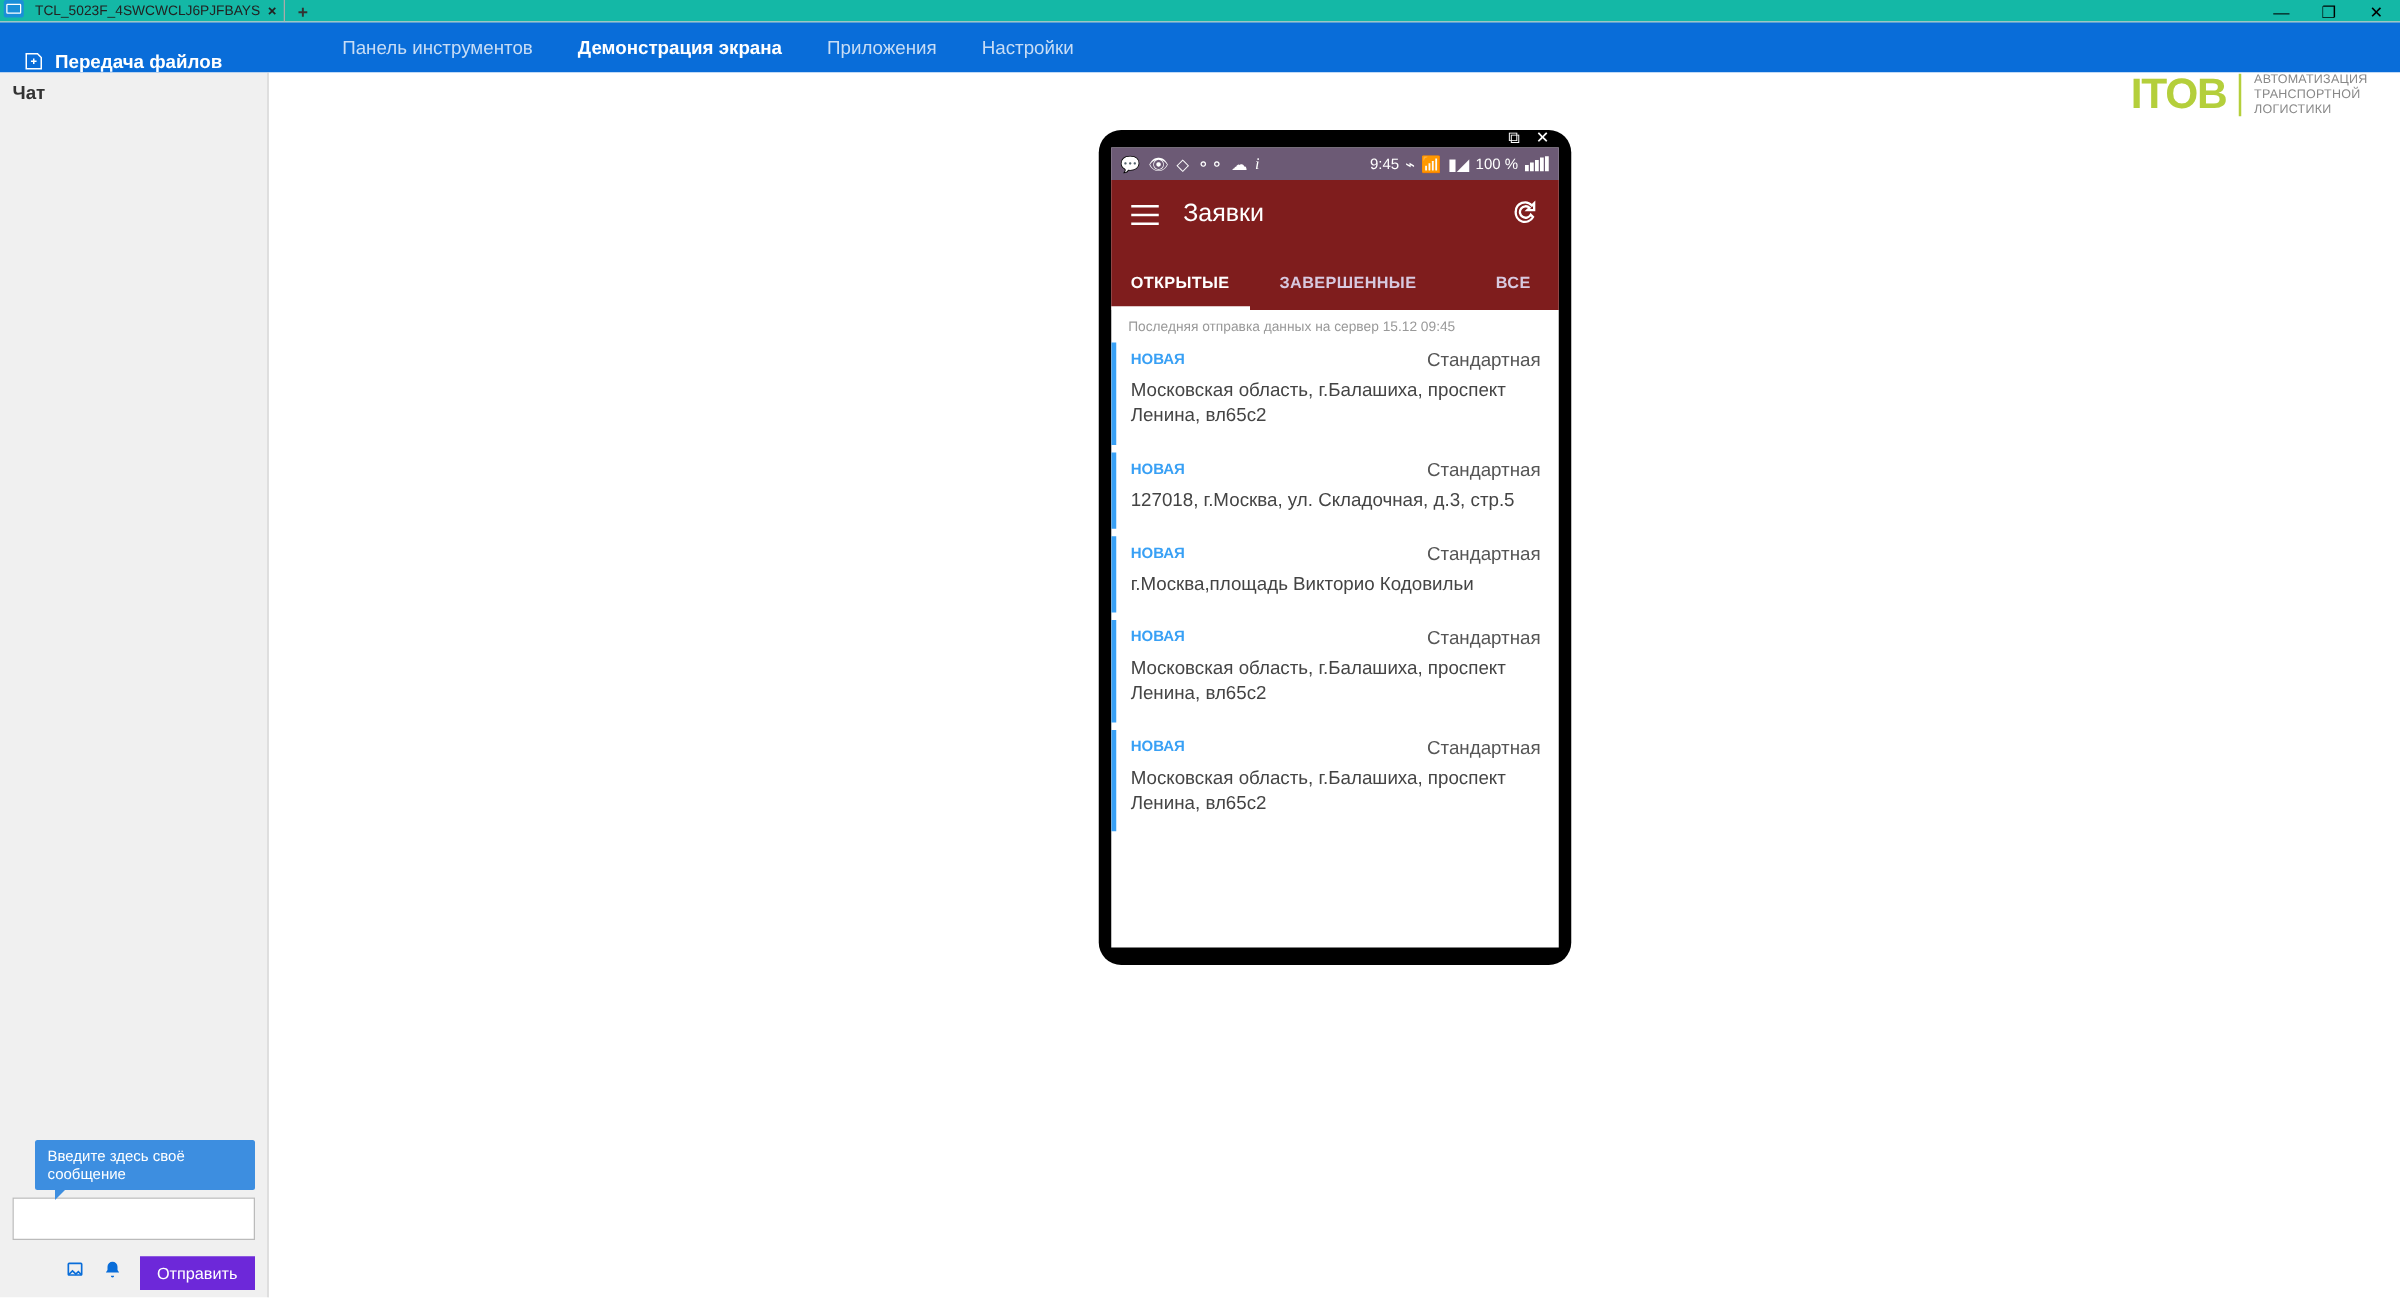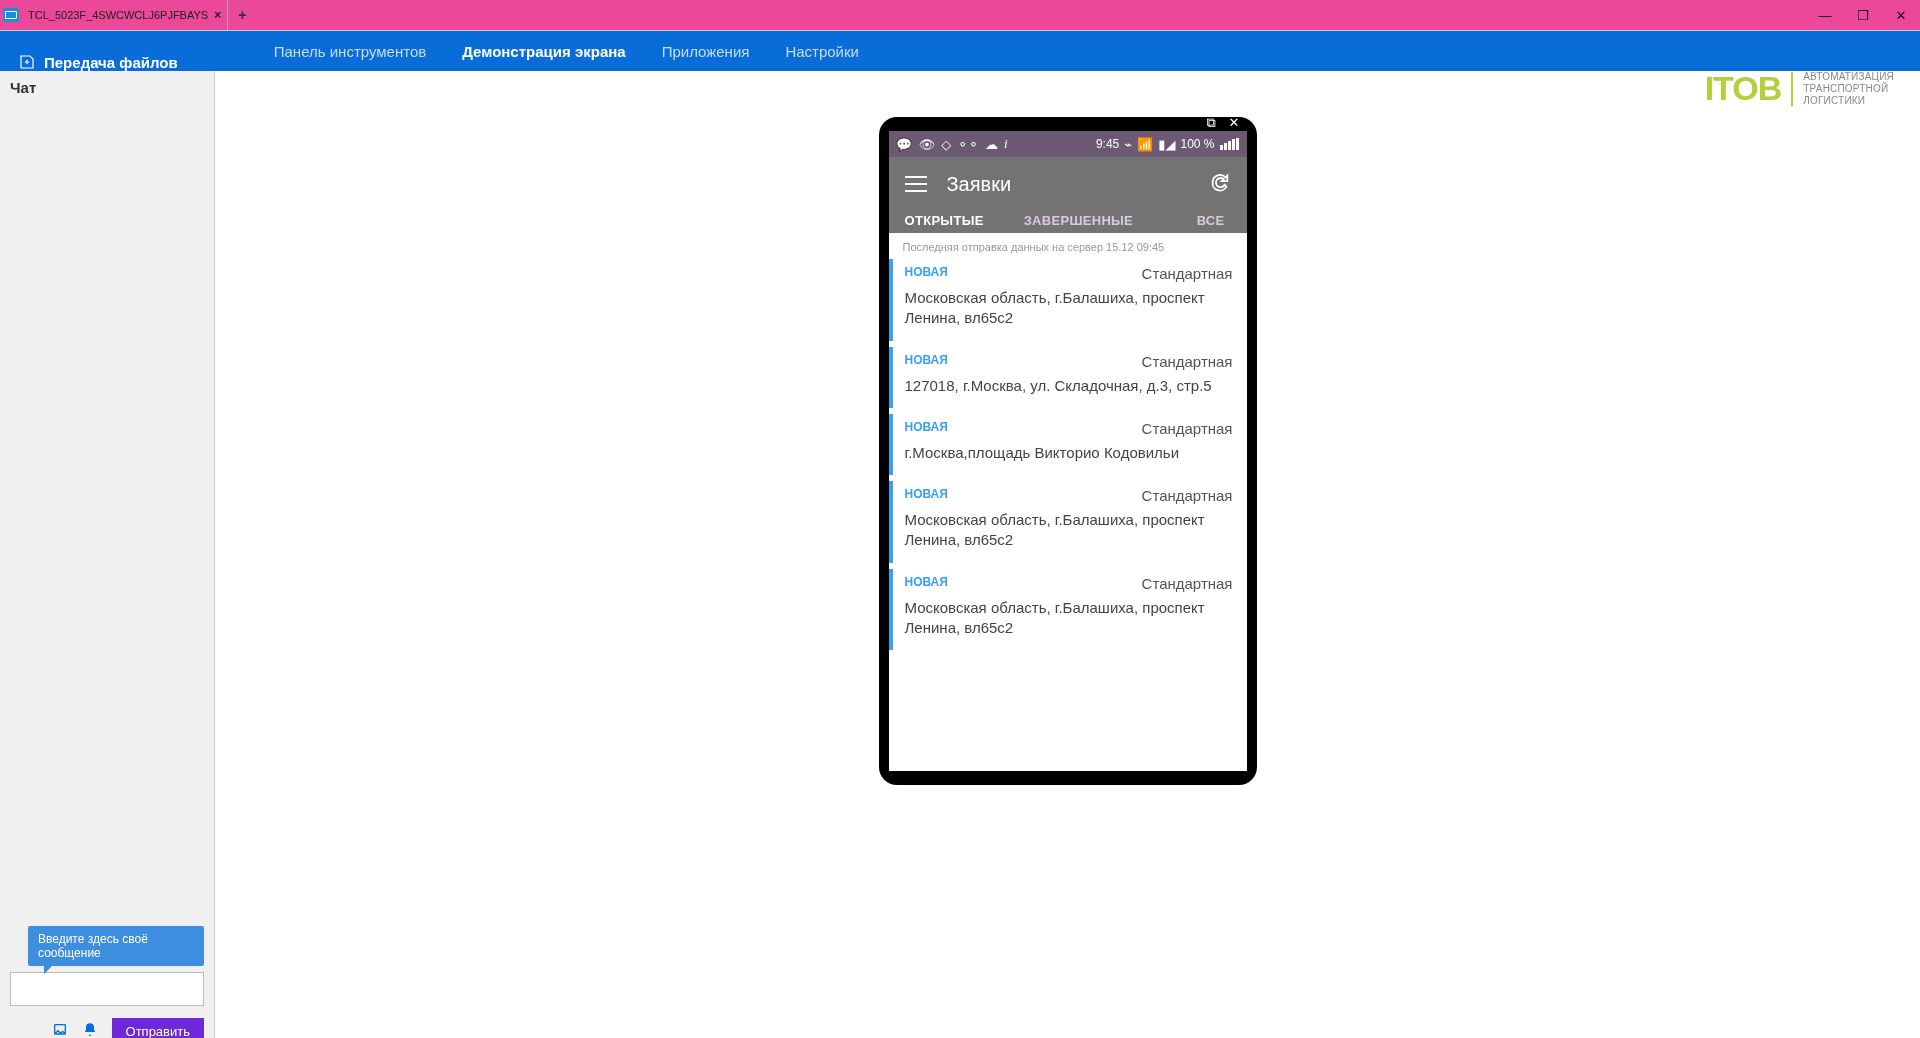--- a/index.html
+++ b/index.html
@@ -1,19 +1,19 @@
 <!DOCTYPE html>
 <html><head>
 <meta charset="utf-8">
 <style>
   * { margin: 0; padding: 0; box-sizing: border-box; }
   body { font-family: "Segoe UI", Arial, sans-serif; background: #fff; overflow: hidden; width: 1920px; height: 1038px; position: relative; }
 
   
-  .titlebar { height: 31px; background: #ec4899; display: flex; align-items: center; border-bottom: 1px solid #ccc; }
+  .titlebar { height: 18px; background: #14b8a6; display: flex; border-bottom: 1px solid #ccc; }
   .tv-icon { width: 16px; height: 14px; margin: 0 3px; background: #1a8fd8; border-radius: 2px; display: flex; align-items: center; justify-content: center; }
   .tv-icon::after { content:""; width:10px; height:6px; border:1.5px solid #fff; border-radius:1px; }
   .tab-strip { display:flex; align-items:center; height:100%; }
   .tab-item { display:flex; align-items:center; padding:0 6px; font-size:11px; color:#222; border-right:1px solid #aaa; height:100%; }
   .tab-close { margin-left:6px; font-weight:bold; font-size:12px; cursor:pointer; }
   .tab-plus { padding:0 10px; font-size:14px; font-weight:bold; color:#333; cursor:pointer; }
   .win-controls { margin-left:auto; display:flex; }
   .win-btn { width:38px; height:18px; display:flex; align-items:center; justify-content:center; font-size:13px; cursor:pointer; }
 
   
@@ -56,21 +56,21 @@
   .phone-inner { width:100%; height:100%; background:#fff; display:flex; flex-direction:column; }
   .phone-top-icons { position:absolute; top:-2px; right:12px; display:flex; gap:6px; }
   .phone-top-icon { width:16px; height:12px; color:#fff; font-size:13px; cursor:pointer; }
 
   .statusbar { height:26px; background:#6c5a75; color:#fff; font-size:12px; display:flex; align-items:center; padding:0 8px; gap:6px; }
   .statusbar .right { margin-left:auto; display:flex; align-items:center; gap:5px; }
   .sb-icon { font-size:13px; }
   .battery-bars { display:flex; align-items:flex-end; gap:1px; height:12px; }
   .battery-bars span { width:3px; background:#fff; }
 
-  .appbar { background:#737373; height:76px; color:#fff; display:flex; flex-direction:column; }
+  .appbar { background:#7f1d1d; height:104px; color:#fff; display:flex; flex-direction:column; }
   .appbar-row { display:flex; align-items:center; padding:14px 16px 6px 16px; gap:20px; }
   .ham { width:22px; height:16px; display:flex; flex-direction:column; justify-content:space-between; cursor:pointer; }
   .ham span { height:2px; background:#fff; }
   .appbar-title { font-size:20px; font-weight:500; }
   .refresh { margin-left:auto; cursor:pointer; }
   .refresh svg { width:22px; height:22px; stroke:#fff; fill:none; stroke-width:2; }
 
   .apptabs { display:flex; margin-top:auto; }
   .apptab { flex:0 0 auto; padding:10px 16px 12px 16px; font-size:13px; font-weight:600; color:#d8c9df; cursor:pointer; letter-spacing:.3px; }
   .apptab.active { color:#fff; border-bottom:3px solid #fff; }

